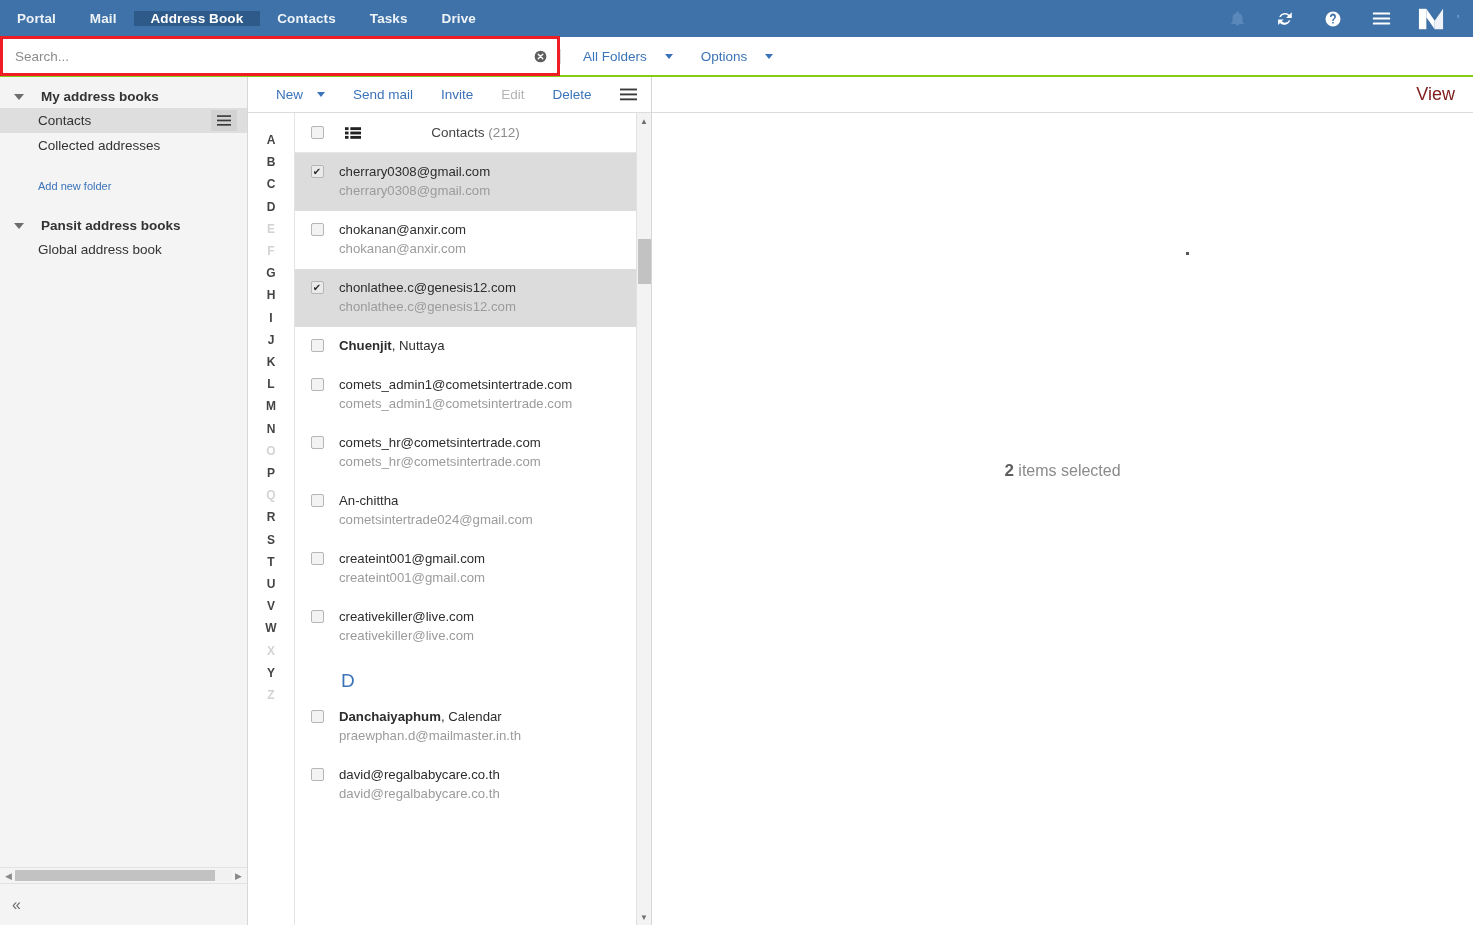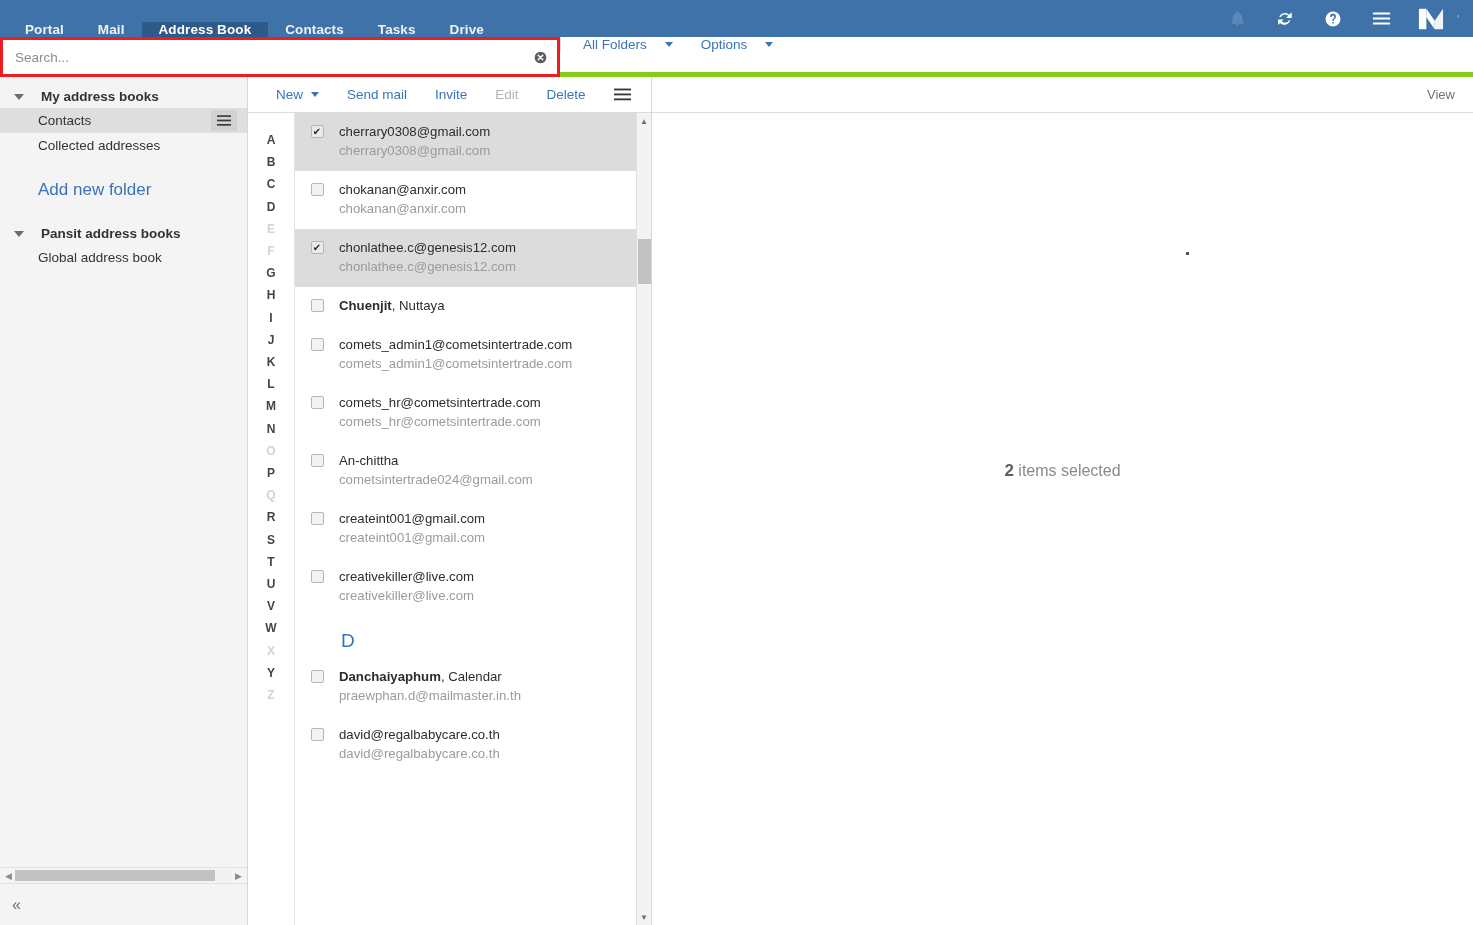--- a/index.html
+++ b/index.html
@@ -26,23 +26,22 @@
   .wm .wm-txt{
     font-family:"DejaVu Sans", sans-serif;
     font-size:30px; line-height:0.86; color:#e9ecef;
     letter-spacing:.5px; font-weight:400;
   }
 
   
   .topbar{
     position:relative; z-index:20;
     height:37px; background:#3f72a8;
-    display:flex; align-items:flex-end;
+    display:flex; align-items:center;
     color:#fff;
-    padding-left:8px;
   }
   .topbar .nav{display:flex; align-items:stretch;}
   .topbar .nav a{
     display:flex;align-items:center;padding:0 17px;
     font-size:13.5px; color:#eef3f8; text-decoration:none; font-weight:bold;
     letter-spacing:.1px;
   }
   .topbar .nav a.active{ background:#2e5a8a; color:#fff; }
   .topbar .spacer{flex:1}
   .topbar .tools{display:flex;align-items:center;gap:0;padding-right:4px}
@@ -56,22 +55,22 @@
   }
   .topbar .tick{
     width:12px;color:#8fb4d8;font-size:12px;display:flex;align-items:flex-start;
     padding-top:2px;
   }
 
   
   .searchrow{
     position:relative; z-index:20;
     height:40px; background:#ffffff;
-    border-bottom:5px solid #84cc16;
-    display:flex; align-items:flex-start;
+    border-bottom:2px solid #84cc16;
+    display:flex; align-items:center;
   }
   .search-wrap{
     position:relative; width:560px; height:40px;
     display:flex;align-items:center;
     border:3px solid #ee1d24;           
     background:#fff;
   }
   .search-wrap input{
     flex:1; height:30px; border:0; outline:0; background:transparent;
     font-size:13.5px; color:#333; padding-left:12px;
@@ -115,21 +114,21 @@
   .sb-item{
     display:flex;align-items:center;justify-content:space-between;
     height:25px;padding:0 10px 0 38px;font-size:13.5px;color:#333;cursor:pointer;
   }
   .sb-item.sel{ background:#dedede; }
   .sb-item .ham{
     width:26px;height:21px;display:flex;align-items:center;justify-content:center;
     background:#d2d2d2;
   }
   .sb-link{
-    padding:6px 0 6px 38px;font-size:17px;color:#3b73b9;cursor:pointer;
+    padding:6px 0 6px 38px;font-size:11px;color:#3b73b9;cursor:pointer;
   }
   .sb-gap{height:16px}
   .sb-hscroll{
     height:16px;border-top:1px solid #e2e2e2;background:#f4f4f4;
     display:flex;align-items:center;padding:0 2px;
   }
   .sb-hscroll .arrow{width:13px;display:flex;align-items:center;justify-content:center;color:#8a8a8a;font-size:9px}
   .sb-hscroll .track{flex:1;height:11px;background:#f1f1f1;position:relative}
   .sb-hscroll .thumb{position:absolute;left:0;top:0;height:11px;width:200px;background:#c2c2c2}
   .sb-foot{
@@ -140,21 +139,21 @@
   
   .listcol{
     width:404px;flex:0 0 404px;background:#fff;border-right:1px solid #d7d7d7;
     display:flex;flex-direction:column;
   }
   .toolbar{
     height:36px;display:flex;align-items:center;gap:0;
     border-bottom:1px solid #dcdcdc;padding-left:14px;
   }
   .toolbar .tb{
-    font-size:13.5px;color:#3b73b9;padding:0 14px;display:flex;align-items:center;gap:8px;cursor:pointer;
+    font-size:13.5px;color:#3b73b9;padding:0 14px;display:flex;align-items:center;gap:14px;cursor:pointer;
   }
   .toolbar .tb.disabled{color:#b4b4b4;cursor:default}
   .toolbar .tb.icon{color:#444;font-size:15px}
   .listbody{flex:1;display:flex;min-height:0;}
   .alpha{
     width:47px;flex:0 0 47px;display:flex;flex-direction:column;align-items:center;
     padding-top:16px;border-right:1px solid #e4e4e4;background:#fff;
   }
   .alpha span{
     font-size:12px;color:#444;font-weight:bold;line-height:22.2px;cursor:pointer;
@@ -203,21 +202,21 @@
   .vsb .vthumb{position:absolute;left:1px;top:110px;width:13px;height:45px;background:#c2c2c2}
 
   
   .detail{
     flex:1;background:#fff;display:flex;flex-direction:column;position:relative;min-width:0;
   }
   .detail-top{
     height:36px;border-bottom:1px solid #dcdcdc;display:flex;align-items:center;
     justify-content:flex-end;padding-right:18px;
   }
-  .detail-top .view{font-size:13px;color:#737373;cursor:pointer}
+  .detail-top .view{font-size:18px;color:#7f1d1d;cursor:pointer}
   .detail-body{flex:1;display:flex;align-items:center;justify-content:center;position:relative}
   .selmsg{font-size:16px;color:#8a8a8a;transform:translateY(-48px)}
   .selmsg b{color:#5e5e5e;font-weight:bold;font-size:17px}
   .dot{position:absolute;left:534px;top:139px;width:3px;height:3px;background:#555}
 </style>
 </head>
 <body>
 
 <div class="wm-layer" id="wm-layer">
     <div class="wm" style="left: -40px; top: -40px;">
@@ -707,20 +706,39 @@
           <span class="">U</span>
           <span class="">V</span>
           <span class="">W</span>
           <span class="off">X</span>
           <span class="">Y</span>
           <span class="off">Z</span>
         </div>
 
       <div class="rows-outer">
         <div class="rows">
+          <div class="hdr">
+            <div class="cbcell">
+              <div class="cb"></div>
+            </div>
+            <div class="listicon">
+              <svg width="16" height="12" viewBox="0 0 18 13" fill="#222">
+                <rect x="0" y="0" width="4" height="3.2"></rect>
+                  <rect x="6" y="0" width="12" height="3.2"></rect>
+                <rect x="0" y="4.9" width="4" height="3.2"></rect>
+                  <rect x="6" y="4.9" width="12" height="3.2"></rect>
+                <rect x="0" y="9.8" width="4" height="3.2"></rect>
+                  <rect x="6" y="9.8" width="12" height="3.2"></rect>
+              </svg>
+            </div>
+            <div class="title">
+              <span>Contacts</span>
+              <span class="cnt">(212)</span>
+            </div>
+          </div>
 
           <div class="rowlist" id="contact-rows">
               <div class="row sel">
                 <div class="cbcell">
                   <div class="cb on">
                     <span class="tickmark">✔</span>
                   </div>
                 </div>
                 <div class="txt">
                   <div class="l1"><span>cherrary0308@gmail.com</span></div>

